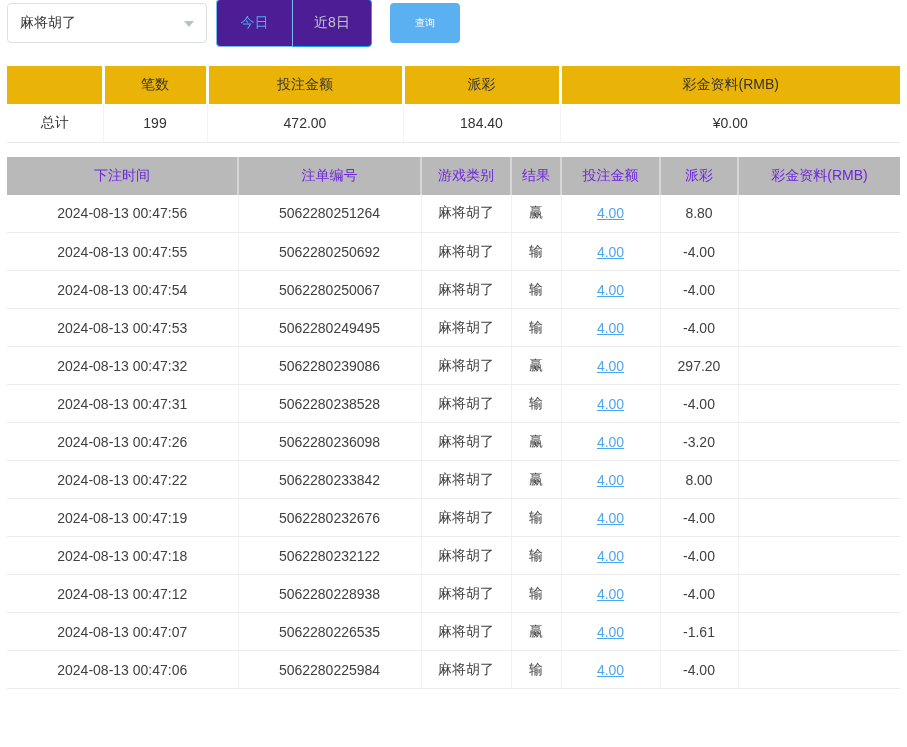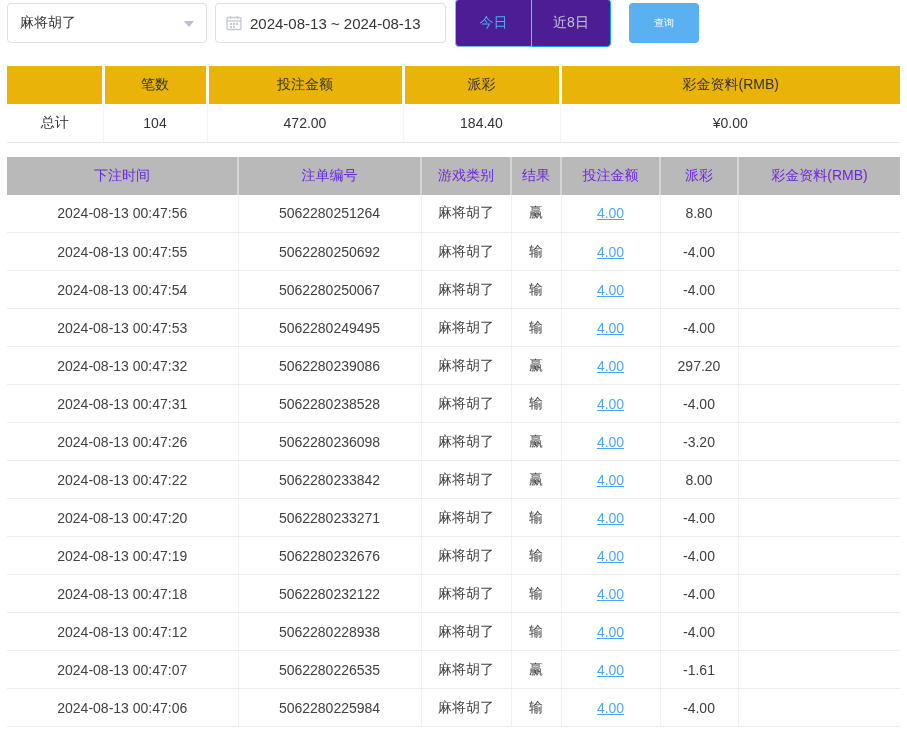--- a/index.html
+++ b/index.html
@@ -124,36 +124,20 @@
 </style>
 </head>
 <body>
 
 <div class="toolbar">
   <div class="select-box">
     <span>麻将胡了</span>
     <span class="caret"></span>
   </div>
 
-  <div class="date-box">
-    <span class="cal-icon">
-      <svg width="16" height="16" viewBox="0 0 16 16">
-        <rect x="1" y="2.5" width="14" height="12" rx="1.5" fill="none" stroke="#c6cbd3" stroke-width="1.4"></rect>
-        <line x1="1" y1="6" x2="15" y2="6" stroke="#c6cbd3" stroke-width="1.4"></line>
-        <line x1="4.5" y1="1" x2="4.5" y2="4" stroke="#c6cbd3" stroke-width="1.4"></line>
-        <line x1="11.5" y1="1" x2="11.5" y2="4" stroke="#c6cbd3" stroke-width="1.4"></line>
-        <rect x="4" y="8" width="2" height="2" fill="#c6cbd3"></rect>
-        <rect x="7" y="8" width="2" height="2" fill="#c6cbd3"></rect>
-        <rect x="10" y="8" width="2" height="2" fill="#c6cbd3"></rect>
-        <rect x="4" y="11" width="2" height="2" fill="#c6cbd3"></rect>
-        <rect x="7" y="11" width="2" height="2" fill="#c6cbd3"></rect>
-      </svg>
-    </span>
-    <span>2024-08-13 ~ 2024-08-13</span>
-  </div>
 
   <div class="btn-group">
     <button class="qbtn w1 active">今日</button>
     <button class="qbtn w3">近8日</button>
   </div>
 
   <button class="search-btn">查询</button>
 </div>
 
 <table class="summary-table">
@@ -169,21 +153,21 @@
       <th></th>
       <th>笔数</th>
       <th>投注金额</th>
       <th>派彩</th>
       <th>彩金资料(RMB)</th>
     </tr>
   </thead>
   <tbody>
     <tr>
       <td>总计</td>
-      <td>104</td>
+      <td>199</td>
       <td>472.00</td>
       <td>184.40</td>
       <td>¥0.00</td>
     </tr>
   </tbody>
 </table>
 
 <table class="main-table">
   <colgroup>
     <col style="width:231px">
@@ -279,29 +263,20 @@
   <tr>
     <td>2024-08-13 00:47:22</td>
     <td>5062280233842</td>
     <td>麻将胡了</td>
     <td>赢</td>
     <td><a class="bet-link">4.00</a></td>
     <td>8.00</td>
     <td></td>
   </tr>
 
-  <tr>
-    <td>2024-08-13 00:47:20</td>
-    <td>5062280233271</td>
-    <td>麻将胡了</td>
-    <td>输</td>
-    <td><a class="bet-link">4.00</a></td>
-    <td class="neg">-4.00</td>
-    <td></td>
-  </tr>
 
   <tr>
     <td>2024-08-13 00:47:19</td>
     <td>5062280232676</td>
     <td>麻将胡了</td>
     <td>输</td>
     <td><a class="bet-link">4.00</a></td>
     <td class="neg">-4.00</td>
     <td></td>
   </tr>

